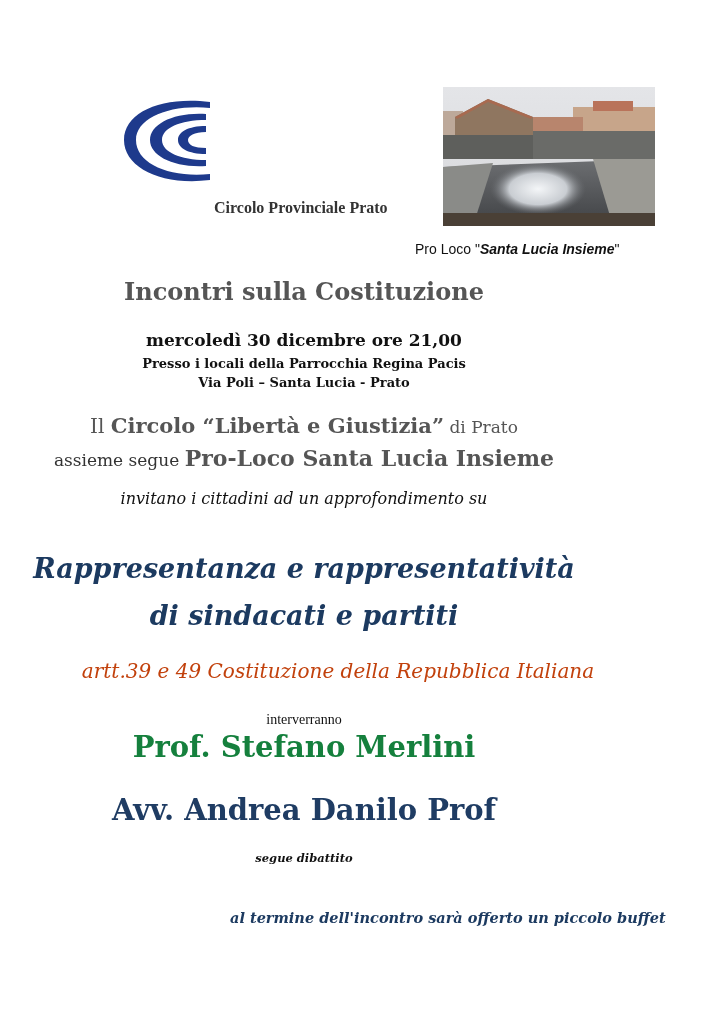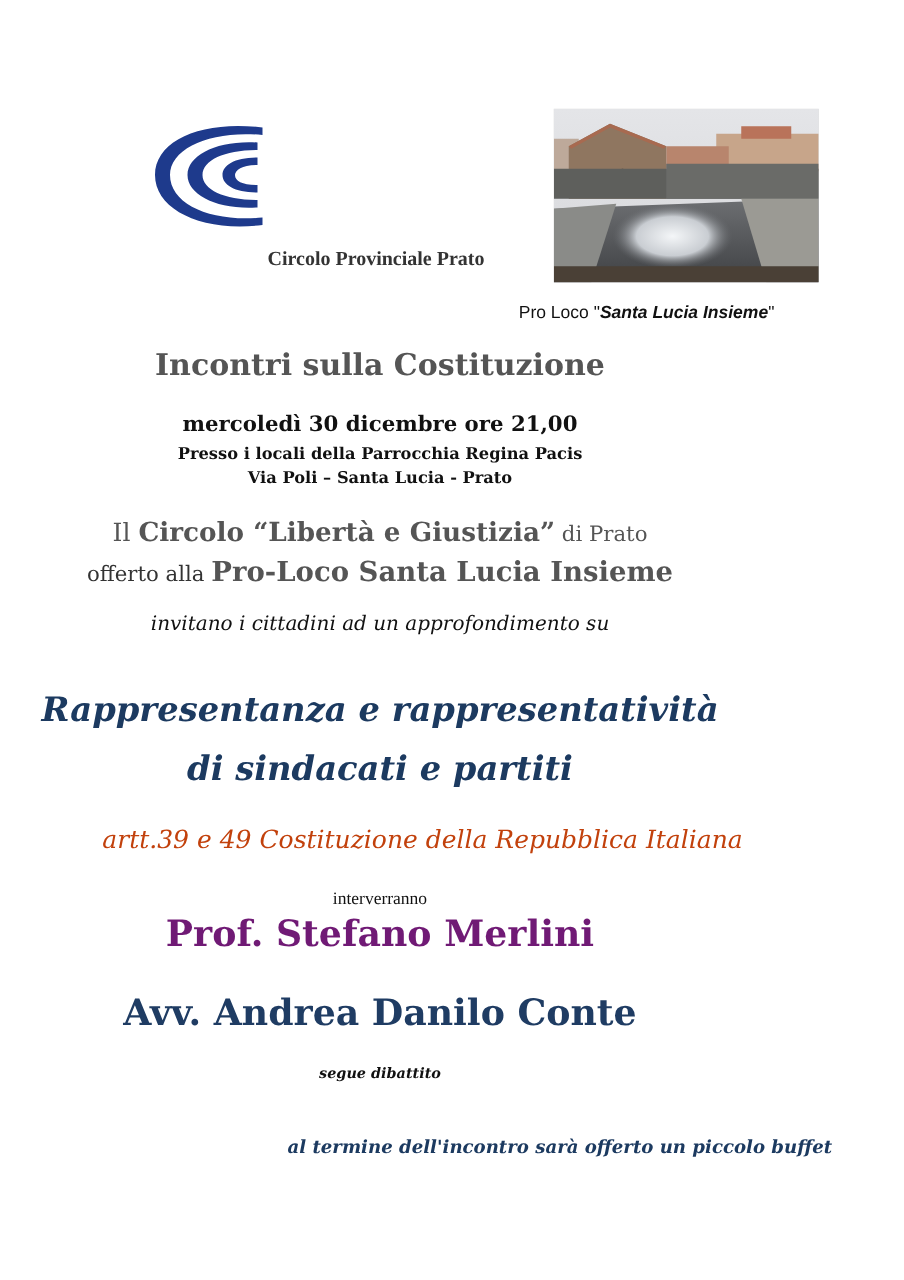--- a/index.html
+++ b/index.html
@@ -156,21 +156,21 @@
       top: 712px;
       font-family: "Liberation Serif", serif;
       font-size: 14px;
       color: #111;
     }
     #speaker-1 {
       top: 730px;
       font-family: "DejaVu Serif", serif;
       font-weight: bold;
       font-size: 29px;
-      color: #701a75;
+      color: #15803d;
     }
     #speaker-2 {
       top: 793px;
       font-family: "DejaVu Serif", serif;
       font-weight: bold;
       font-size: 29px;
       color: #1f3c63;
     }
     #debate-line {
       top: 851px;
@@ -252,27 +252,27 @@
 
 <div id="title" class="center-line">Incontri sulla Costituzione</div>
 <div id="date-line" class="center-line">mercoledì 30 dicembre ore 21,00</div>
 <div id="place-line-1" class="center-line">Presso i locali della Parrocchia Regina Pacis</div>
 <div id="place-line-2" class="center-line">Via Poli – Santa Lucia - Prato</div>
 
 <div id="org-line-1" class="center-line">
   <span>Il </span><span class="b">Circolo “Libertà e Giustizia”</span><span class="s"> di Prato</span>
 </div>
 <div id="org-line-2" class="center-line">
-  <span>offerto alla </span><span class="b">Pro-Loco Santa Lucia Insieme</span>
+  <span>assieme segue </span><span class="b">Pro-Loco Santa Lucia Insieme</span>
 </div>
 
 <div id="invite-line" class="center-line">invitano i cittadini ad un approfondimento su</div>
 
 <div id="topic-line-1" class="center-line">Rappresentanza e rappresentatività</div>
 <div id="topic-line-2" class="center-line">di sindacati e partiti</div>
 <div id="articles-line" class="center-line">artt.39 e 49 Costituzione della Repubblica Italiana</div>
 
 <div id="speakers-label" class="center-line">interverranno</div>
 <div id="speaker-1" class="center-line">Prof. Stefano Merlini</div>
-<div id="speaker-2" class="center-line">Avv. Andrea Danilo Conte</div>
+<div id="speaker-2" class="center-line">Avv. Andrea Danilo Prof</div>
 
 <div id="debate-line" class="center-line">segue dibattito</div>
 <div id="buffet-line" class="abs">al termine dell'incontro sarà offerto un piccolo buffet</div>
 
 </body></html>

